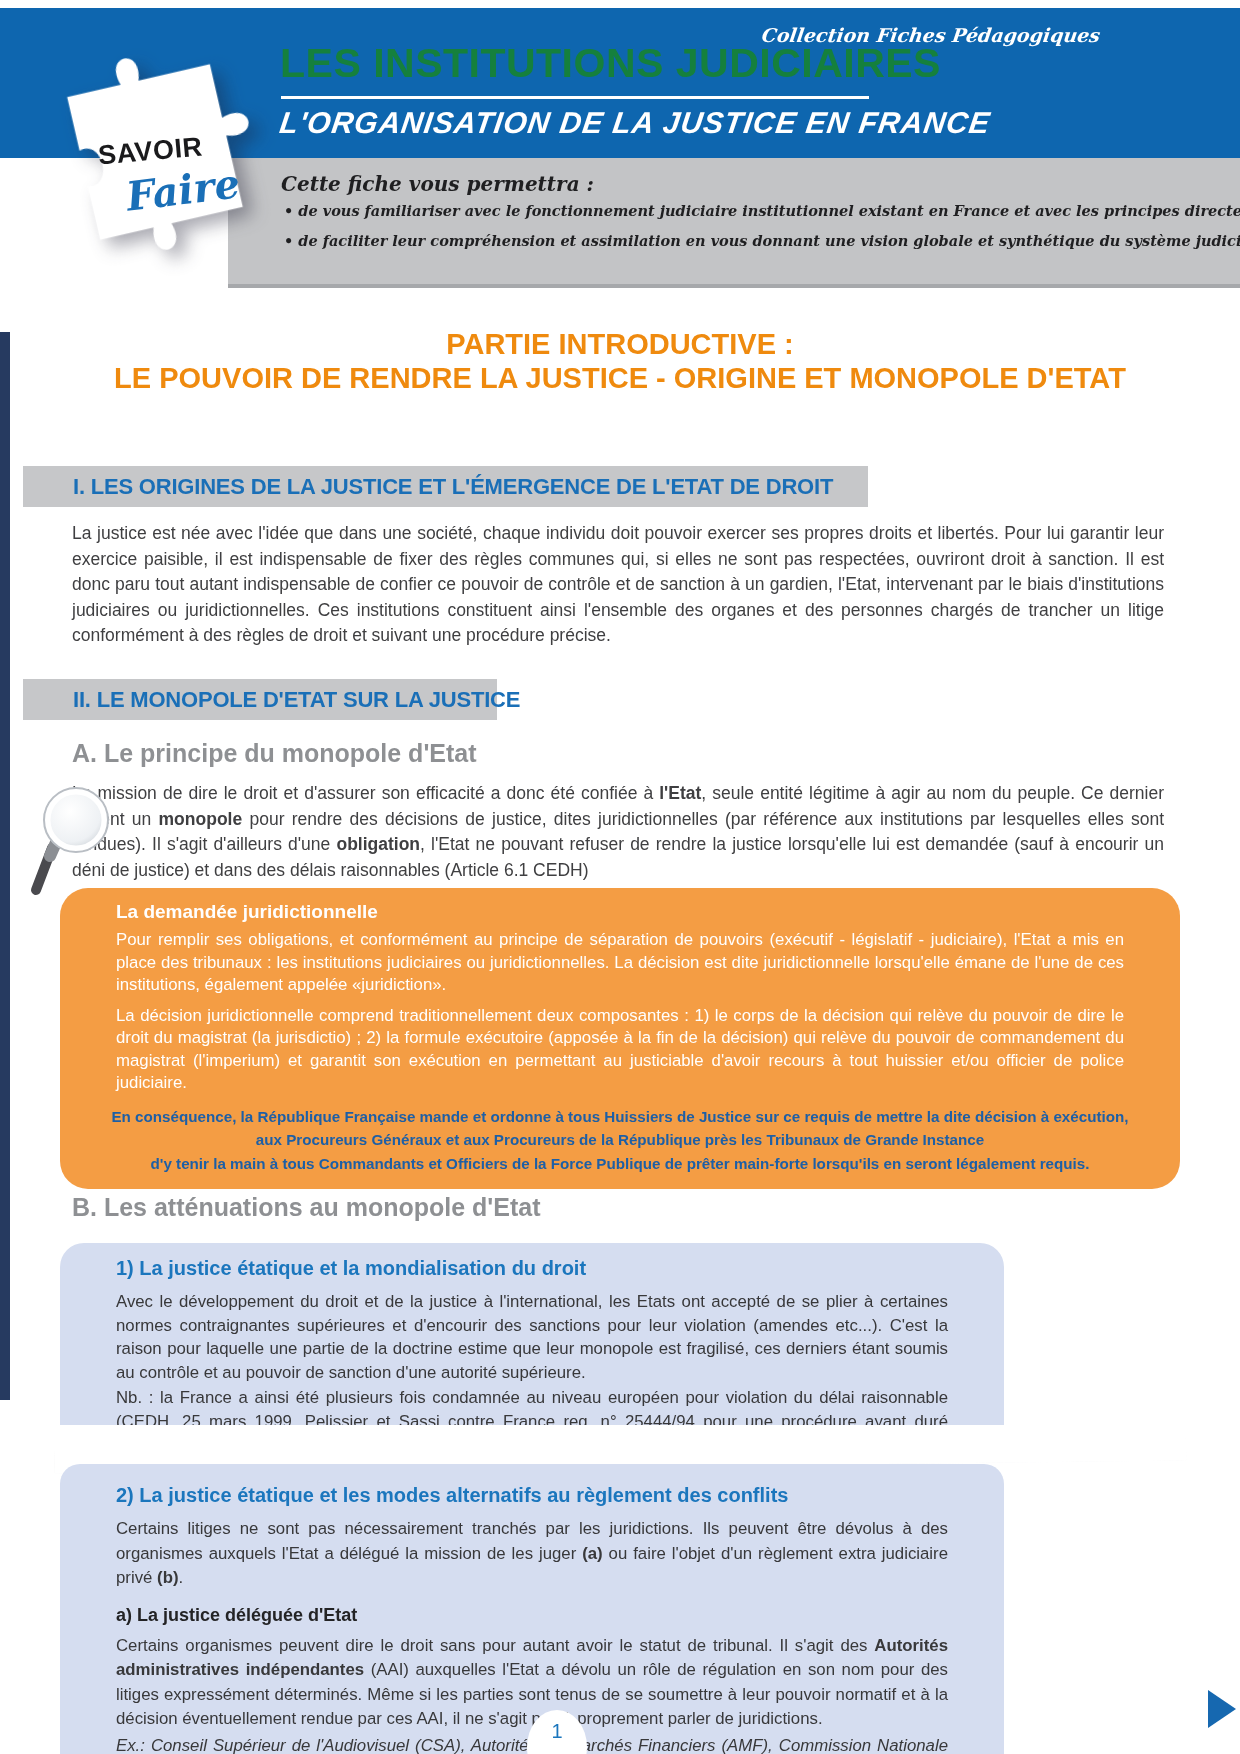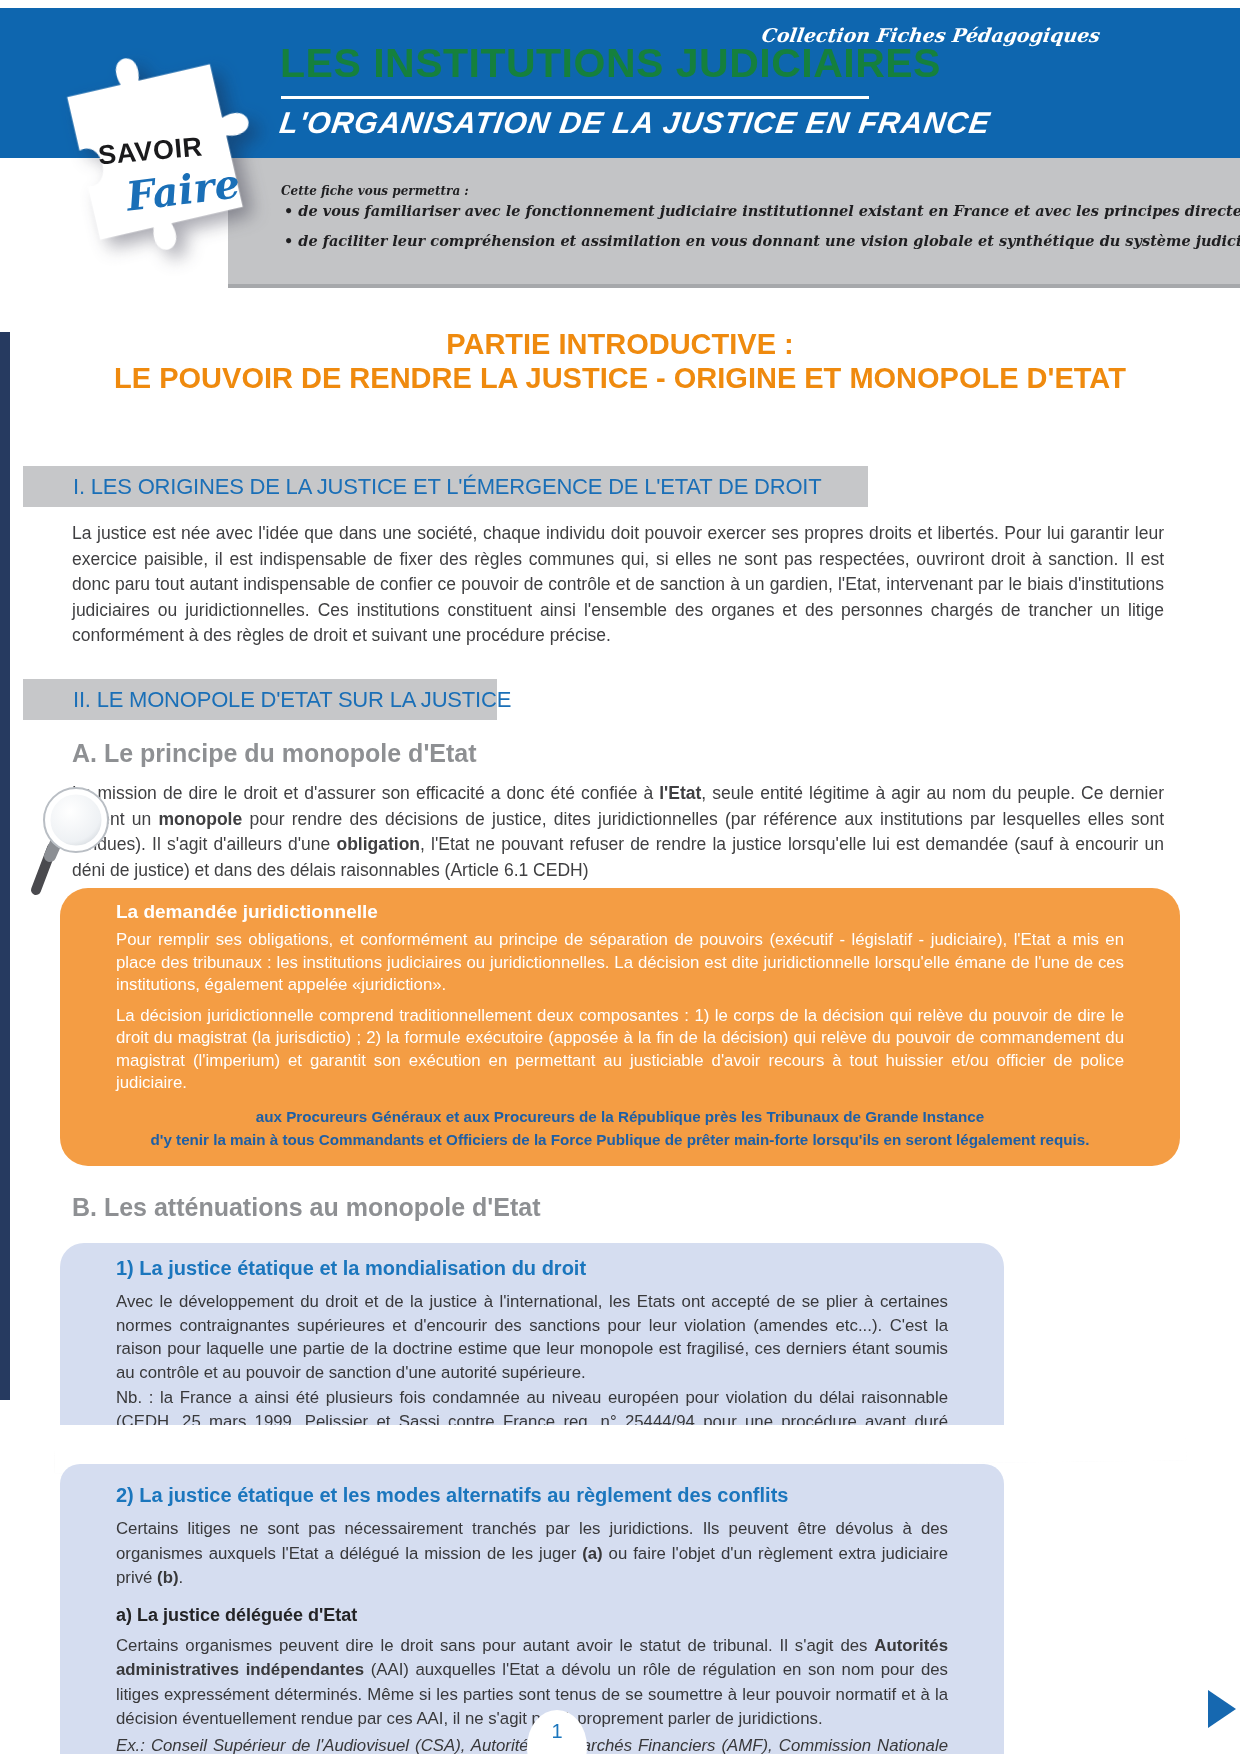--- a/index.html
+++ b/index.html
@@ -9,41 +9,41 @@
   
   .blue-band{position:absolute;left:0;top:8px;width:1240px;height:150px;background:var(--c-header-blue,#0e66af);}
   .gray-band{position:absolute;left:228px;top:158px;width:1012px;height:126px;background:var(--c-band-gray,#c3c4c6);
              border-bottom:4px solid #a6a8ab;}
   .collection{position:absolute;top:24px;right:140px;color:#fff;font-size:19px;font-weight:bold;font-style:italic;
               transform:skewX(-8deg);font-family:"DejaVu Serif",serif;}
   .doc-title{position:absolute;left:280px;top:40px;color:#15803d;font-size:41px;font-weight:bold;letter-spacing:.5px;}
   .title-underline{position:absolute;left:281px;top:96px;width:588px;height:3px;background:#fff;}
   .doc-subtitle{position:absolute;left:280px;top:106px;color:#fff;font-size:30px;font-weight:bold;font-style:italic;
                 transform:skewX(-8deg);letter-spacing:1px;}
-  .intro-label{position:absolute;left:281px;top:184px;font-size:12px;font-weight:bold;font-style:italic;
+  .intro-label{position:absolute;left:281px;top:172px;font-size:20px;font-weight:bold;font-style:italic;
                color:#1f1f21;font-family:"DejaVu Serif",serif;}
   .hbullet{position:absolute;left:284px;font-size:14.5px;font-weight:bold;font-style:italic;color:#1f1f21;
            font-family:"DejaVu Serif",serif;white-space:nowrap;}
   .hbullet::before{content:"• ";}
   .hb1{top:202px;} .hb2{top:232px;}
 
   
   .logo{position:absolute;left:36px;top:26px;width:238px;height:252px;z-index:5;}
   .logo svg{position:absolute;left:0;top:0;transform:rotate(-13deg);filter:drop-shadow(8px 10px 9px rgba(30,30,50,.38));}
   .logo-savoir{position:absolute;left:62px;top:110px;font-size:27px;font-weight:bold;color:#1a1a1c;
                transform:rotate(-5deg);letter-spacing:.5px;}
   .logo-faire{position:absolute;left:90px;top:140px;font-size:40px;font-weight:bold;font-style:italic;
               color:var(--c-heading-blue,#1a6fb7);font-family:"DejaVu Serif",serif;transform:rotate(-7deg);}
 
   
   .leftbar{position:absolute;left:0;top:332px;width:10px;height:1068px;background:var(--c-navy-bar,#263a60);}
   .intro-title{position:absolute;left:60px;top:327px;width:1120px;text-align:center;
                color:var(--c-orange,#ef8a0e);font-weight:bold;font-size:29px;line-height:34px;}
   .secbar{position:absolute;left:23px;height:41px;background:var(--c-bar-gray,#c6c7c9);}
-  .secbar .lbl{padding-left:50px;line-height:41px;font-size:22px;font-weight:normal;letter-spacing:-.2px;
+  .secbar .lbl{padding-left:50px;line-height:41px;font-size:22px;font-weight:bold;letter-spacing:-.2px;
                color:var(--c-heading-blue,#1a6fb7);white-space:nowrap;}
   .bar1{top:466px;width:845px;} .bar2{top:679px;width:474px;}
   .bodypara{position:absolute;left:72px;width:1092px;font-size:17.5px;line-height:25.5px;text-align:justify;}
   .p1{top:521px;} .pA{top:781px;}
   .subhead{position:absolute;left:72px;font-size:25px;font-weight:bold;color:var(--c-gray-heading,#8e9093);}
   .hA{top:739px;} .hB{top:1193px;}
 
   
   .focus-box{position:absolute;left:60px;top:888px;width:1120px;box-sizing:border-box;
              background:var(--c-box-orange,#f49d44);border-radius:28px;padding:13px 56px 14px;color:#fff;}
@@ -128,20 +128,21 @@
     <line x1="34" y1="54" x2="26" y2="72" stroke="#8b8e93" stroke-width="12" stroke-linecap="round"></line>
     <circle cx="52" cy="36" r="29" fill="url(#lens)" stroke="#ffffff" stroke-width="7"></circle>
     <circle cx="52" cy="36" r="32" fill="none" stroke="#b9bec4" stroke-width="2"></circle>
   </svg>
 
   <div class="focus-box">
     <h3>La demandée juridictionnelle</h3>
     <p>Pour remplir ses obligations, et conformément au principe de séparation de pouvoirs (exécutif - législatif - judiciaire), l'Etat a mis en place des tribunaux : les institutions judiciaires ou juridictionnelles. La décision est dite juridictionnelle lorsqu'elle émane de l'une de ces institutions, également appelée «juridiction».</p>
     <p>La décision juridictionnelle comprend traditionnellement deux composantes : 1) le corps de la décision qui relève du pouvoir de dire le droit du magistrat (la jurisdictio) ; 2) la formule exécutoire (apposée à la fin de la décision) qui relève du pouvoir de commandement du magistrat (l'imperium) et garantit son exécution en permettant au justiciable d'avoir recours à tout huissier et/ou officier de police judiciaire.</p>
     <div class="stamp">
+      <div>En conséquence, la République Française mande et ordonne à tous Huissiers de Justice sur ce requis de mettre la dite décision à exécution,</div>
       <div>aux Procureurs Généraux et aux Procureurs de la République près les Tribunaux de Grande Instance</div>
       <div>d'y tenir la main à tous Commandants et Officiers de la Force Publique de prêter main-forte lorsqu'ils en seront légalement requis.</div>
     </div>
   </div>
 
   <h2 class="subhead hB" style="margin:0;text-align:center;">B. Les atténuations au monopole d'Etat</h2>
 
   <div class="bluebox box1">
     <h4>1) La justice étatique et la mondialisation du droit</h4>
     <p>Avec le développement du droit et de la justice à l'international, les Etats ont accepté de se plier à certaines normes contraignantes supérieures et d'encourir des sanctions pour leur violation (amendes etc...). C'est la raison pour laquelle une partie de la doctrine estime que leur monopole est fragilisé, ces derniers étant soumis au contrôle et au pouvoir de sanction d'une autorité supérieure.</p>

